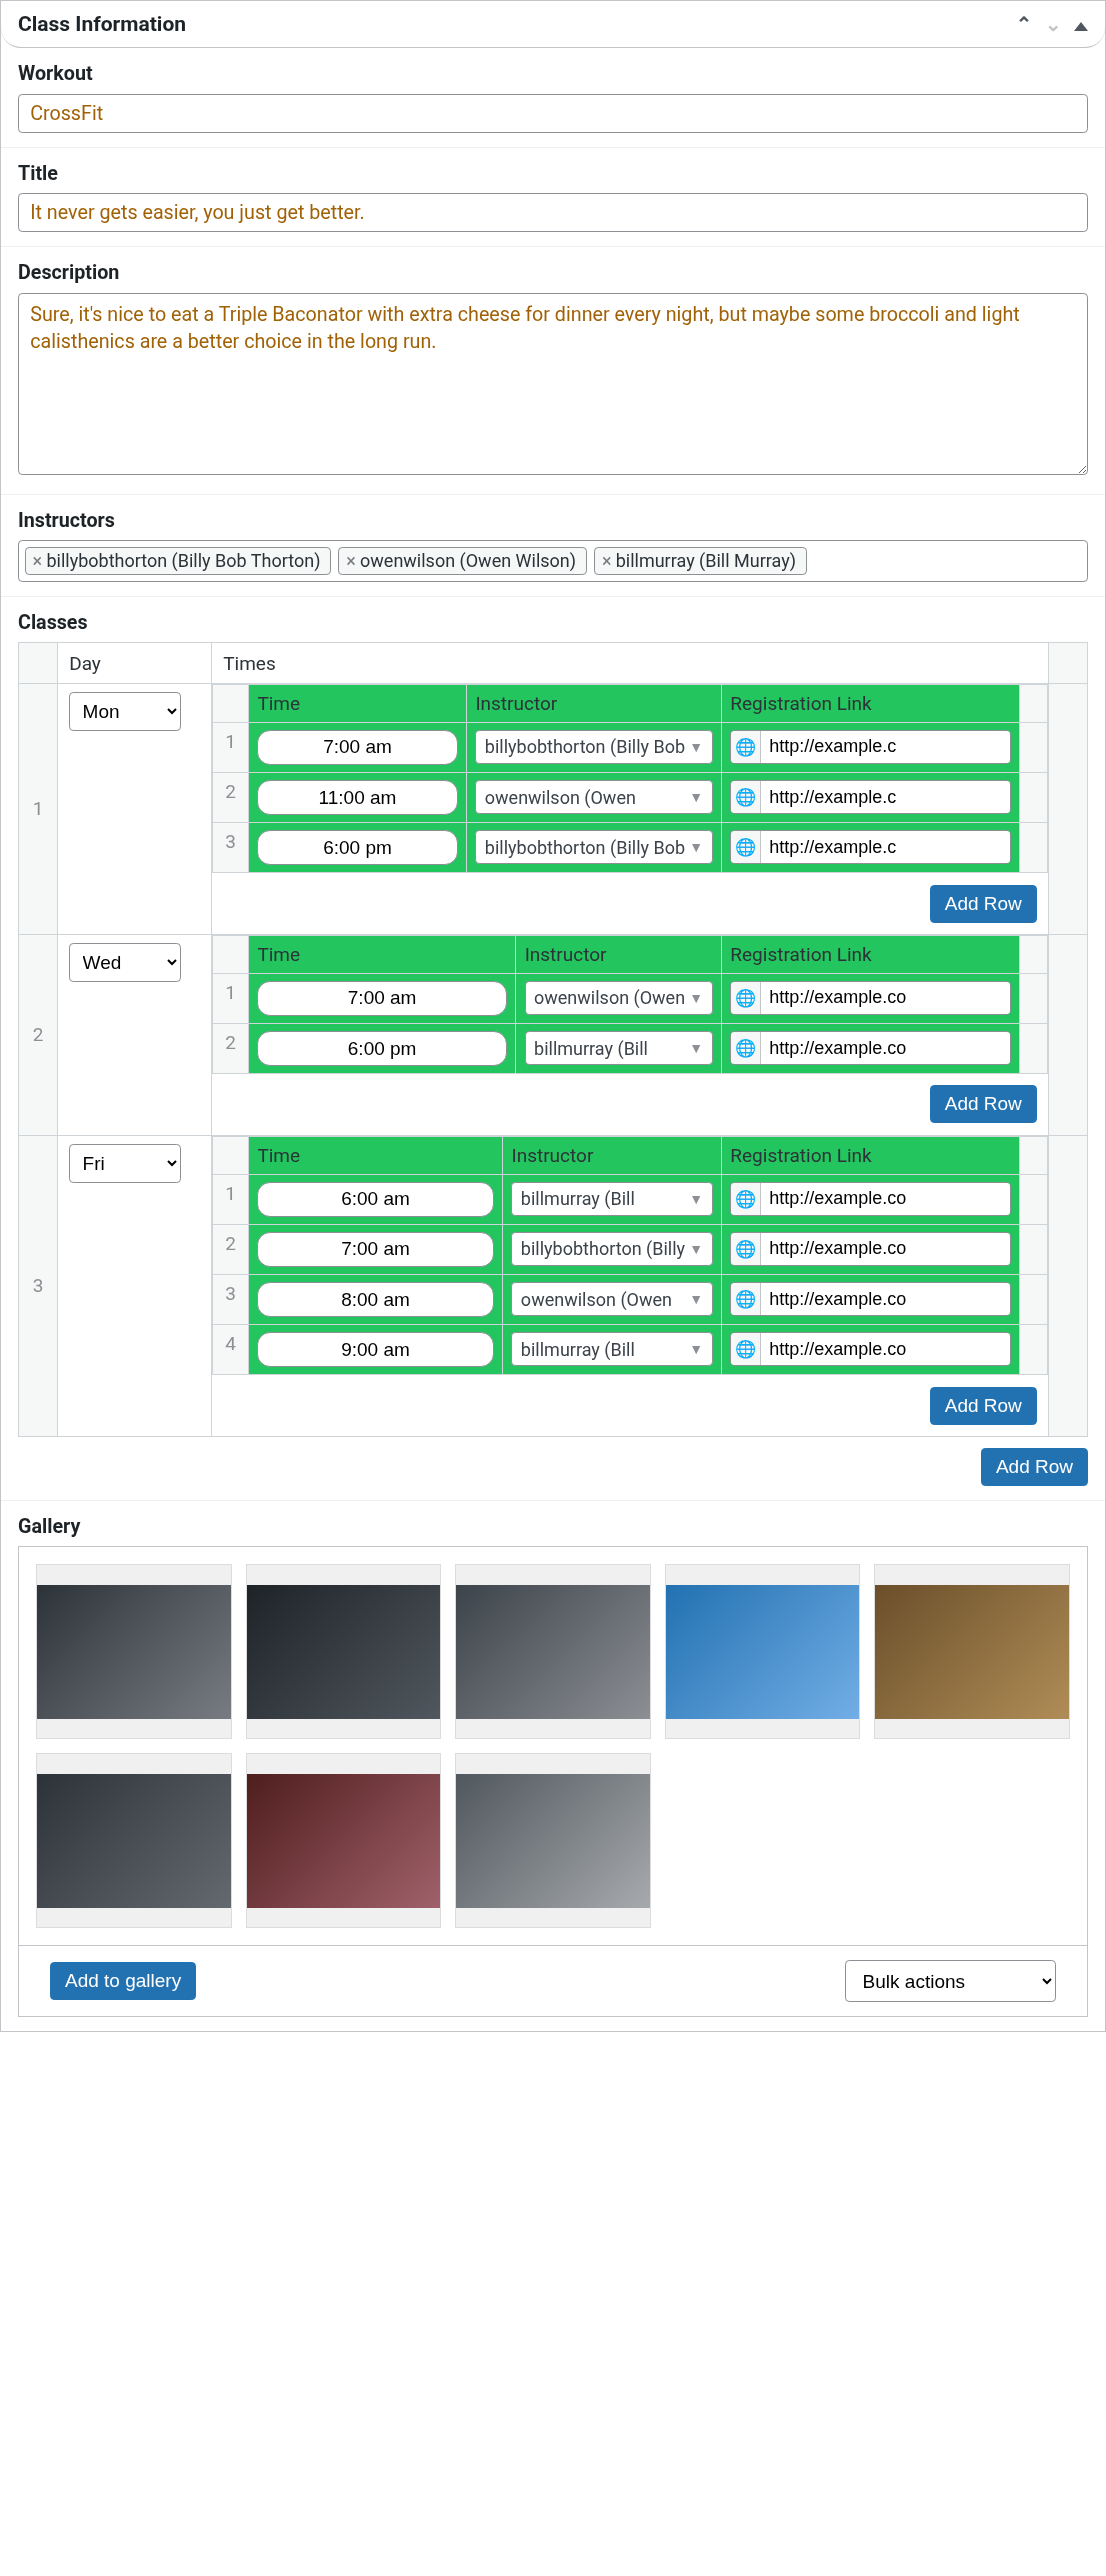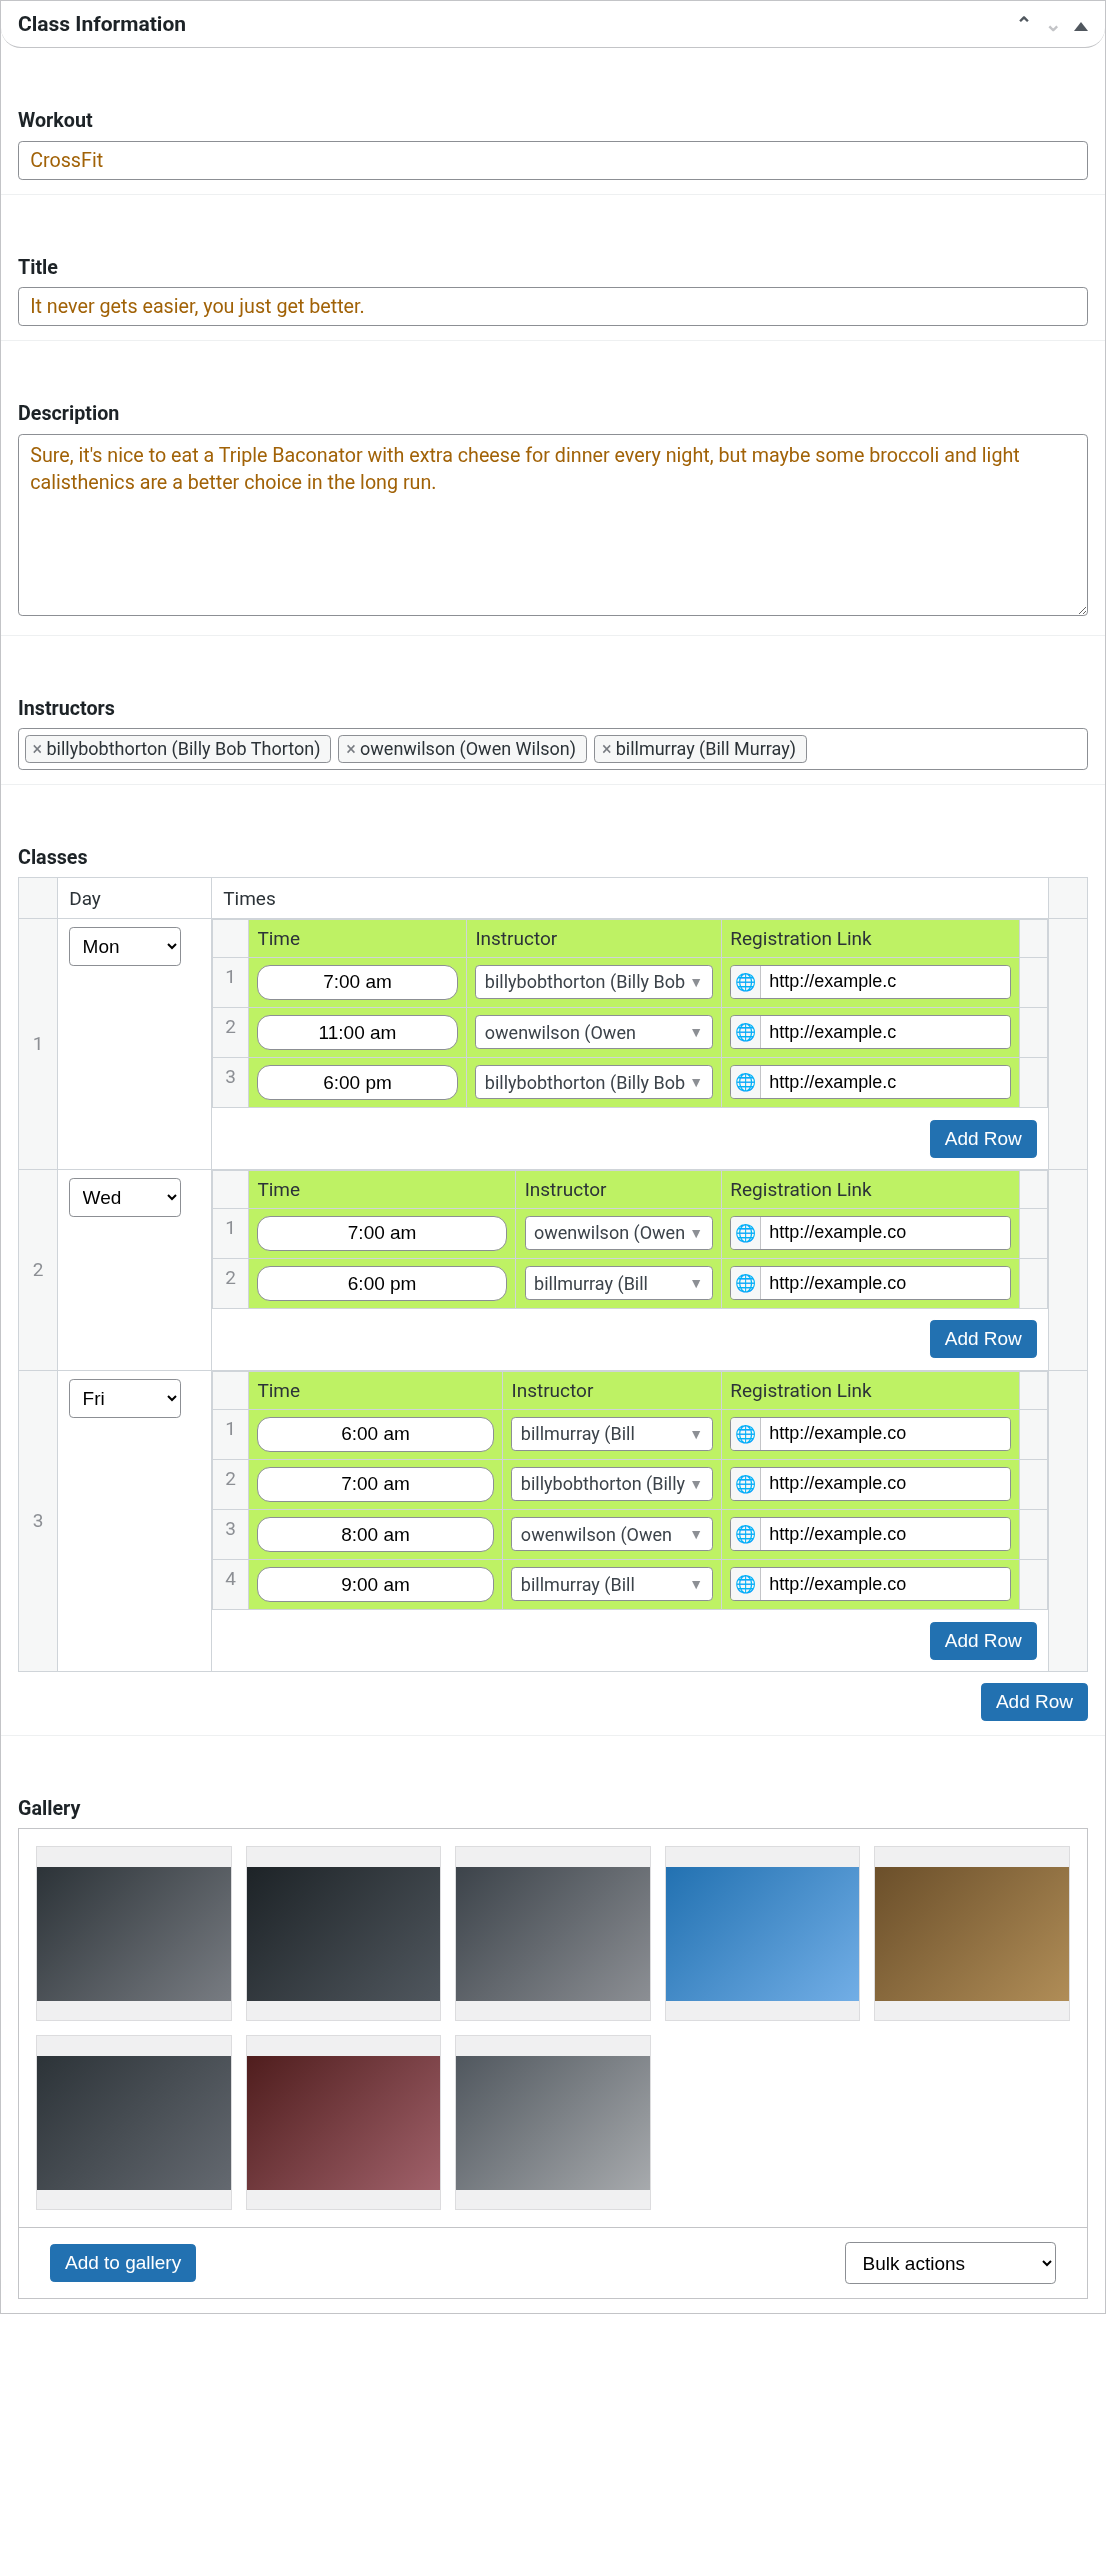--- a/index.html
+++ b/index.html
@@ -30,21 +30,20 @@
   .panel-controls { display: flex; gap: 12.6px; align-items: center; }
   .panel-controls span { cursor: pointer; color:#50575e; font-size:19.7px;}
   .field-block {
     padding: 14px 17px;
     border-bottom: 0.7px solid #eef0f1;
   }
   .field-label {
     font-weight: 700;
     font-size: 19.7px;
     margin-bottom: 8.4px;
-    margin-top: 47px;
   }
   .text-input, .textarea, .select {
     width: 100%;
     font-size: 19.7px;
     padding: 7px 11.2px;
     border: 0.7px solid #8c8f94;
     border-radius: 4.2px;
     background: #fff;
     font-family: inherit;
     color:#a16207;
@@ -95,21 +94,21 @@
     background:#fff;
   }
   table.inner {
     border-collapse: collapse;
     width: 100%;
   }
   table.inner th, table.inner td {
     border: 0.7px solid #cfd4d9;
     padding: 7px 8.4px;
     text-align: left;
-    background:#bef264;
+    background:#22c55e;
     font-weight:400;
   }
   table.inner td.row-num { width:36px; text-align:center; color:#8c8f94; background:#f6f7f7; }
   table.inner td.end-col, table.inner th.end-col { width:28px; background:#f6f7f7;}
   .time-input {
     width: 100%;
     padding: 5.6px 9.8px; border:0.7px solid #8c8f94; border-radius:13px; font-size:19px;text-align:center;
   }
   .instr-select {
     width:100%; padding:5.6px 8.4px; border:0.7px solid #8c8f94; border-radius:4.2px; font-size:18px; background:#fff; color:#3c434a;

